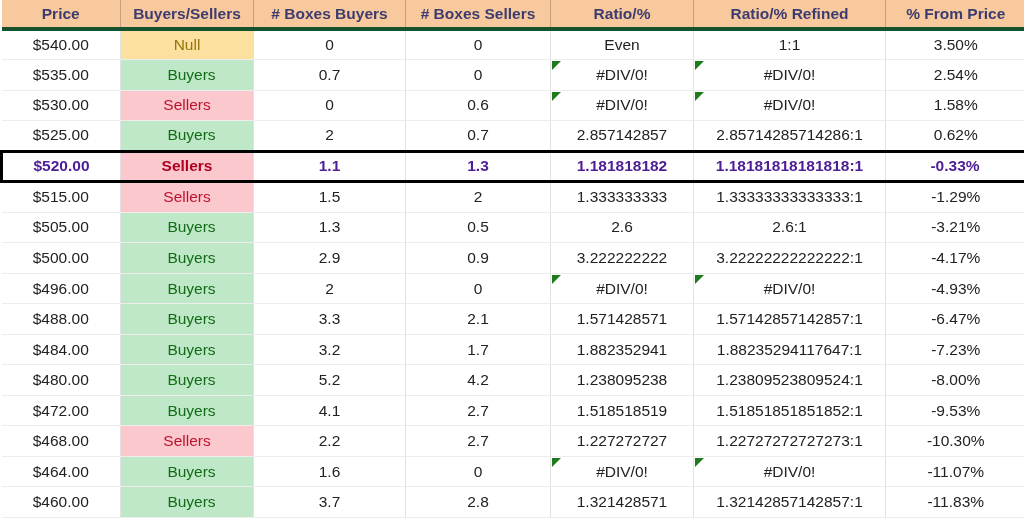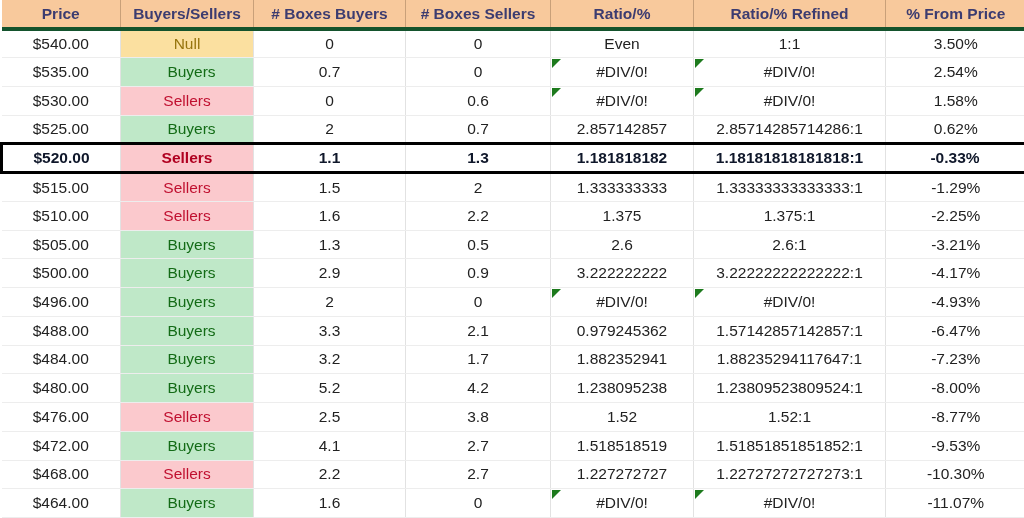--- a/index.html
+++ b/index.html
@@ -63,21 +63,21 @@
   tbody tr { height: 25.6px; }
 
   
   td.fill-buyers  { background: #bfe8c8; color: #136b16; padding-left: 9px; }
   td.fill-sellers { background: #fbc9cd; color: #c01030; }
   td.fill-null    { background: #fbe0a0; color: #97750e; margin-left: 16px; }
 
   
   tr.row-highlight td {
     font-weight: bold;
-    color: #0f172a;
+    color: #4c1d95;
     border-top: 3px solid #000000;
     border-bottom: 3px solid #000000;
   }
   tr.row-highlight td.fill-sellers { color: #b00020; }
   tr.row-highlight td:first-child {
     border-left: 3px solid #000000;
   }
   tr.row-highlight td:last-child {
     border-right: 3px solid #000000;
   }
@@ -258,270 +258,247 @@
           </td>
           <td>
             <span class="cell-text">1.33333333333333:1</span>
           </td>
           <td>
             <span class="cell-text">-1.29%</span>
           </td>
         </tr>
         <tr>
           <td>
-            <span class="cell-text">$510.00</span>
+            <span class="cell-text">$505.00</span>
+          </td>
+          <td class="fill-buyers">
+            <span class="cell-text">Buyers</span>
+          </td>
+          <td>
+            <span class="cell-text">1.3</span>
+          </td>
+          <td>
+            <span class="cell-text">0.5</span>
+          </td>
+          <td>
+            <span class="cell-text">2.6</span>
+          </td>
+          <td>
+            <span class="cell-text">2.6:1</span>
+          </td>
+          <td>
+            <span class="cell-text">-3.21%</span>
+          </td>
+        </tr>
+        <tr>
+          <td>
+            <span class="cell-text">$500.00</span>
+          </td>
+          <td class="fill-buyers">
+            <span class="cell-text">Buyers</span>
+          </td>
+          <td>
+            <span class="cell-text">2.9</span>
+          </td>
+          <td>
+            <span class="cell-text">0.9</span>
+          </td>
+          <td>
+            <span class="cell-text">3.222222222</span>
+          </td>
+          <td>
+            <span class="cell-text">3.22222222222222:1</span>
+          </td>
+          <td>
+            <span class="cell-text">-4.17%</span>
+          </td>
+        </tr>
+        <tr>
+          <td>
+            <span class="cell-text">$496.00</span>
+          </td>
+          <td class="fill-buyers">
+            <span class="cell-text">Buyers</span>
+          </td>
+          <td>
+            <span class="cell-text">2</span>
+          </td>
+          <td>
+            <span class="cell-text">0</span>
+          </td>
+          <td>
+            <span class="err-flag"></span>
+            <span class="cell-text">#DIV/0!</span>
+          </td>
+          <td>
+            <span class="err-flag"></span>
+            <span class="cell-text">#DIV/0!</span>
+          </td>
+          <td>
+            <span class="cell-text">-4.93%</span>
+          </td>
+        </tr>
+        <tr>
+          <td>
+            <span class="cell-text">$488.00</span>
+          </td>
+          <td class="fill-buyers">
+            <span class="cell-text">Buyers</span>
+          </td>
+          <td>
+            <span class="cell-text">3.3</span>
+          </td>
+          <td>
+            <span class="cell-text">2.1</span>
+          </td>
+          <td>
+            <span class="cell-text">1.571428571</span>
+          </td>
+          <td>
+            <span class="cell-text">1.57142857142857:1</span>
+          </td>
+          <td>
+            <span class="cell-text">-6.47%</span>
+          </td>
+        </tr>
+        <tr>
+          <td>
+            <span class="cell-text">$484.00</span>
+          </td>
+          <td class="fill-buyers">
+            <span class="cell-text">Buyers</span>
+          </td>
+          <td>
+            <span class="cell-text">3.2</span>
+          </td>
+          <td>
+            <span class="cell-text">1.7</span>
+          </td>
+          <td>
+            <span class="cell-text">1.882352941</span>
+          </td>
+          <td>
+            <span class="cell-text">1.88235294117647:1</span>
+          </td>
+          <td>
+            <span class="cell-text">-7.23%</span>
+          </td>
+        </tr>
+        <tr>
+          <td>
+            <span class="cell-text">$480.00</span>
+          </td>
+          <td class="fill-buyers">
+            <span class="cell-text">Buyers</span>
+          </td>
+          <td>
+            <span class="cell-text">5.2</span>
+          </td>
+          <td>
+            <span class="cell-text">4.2</span>
+          </td>
+          <td>
+            <span class="cell-text">1.238095238</span>
+          </td>
+          <td>
+            <span class="cell-text">1.23809523809524:1</span>
+          </td>
+          <td>
+            <span class="cell-text">-8.00%</span>
+          </td>
+        </tr>
+        <tr>
+          <td>
+            <span class="cell-text">$472.00</span>
+          </td>
+          <td class="fill-buyers">
+            <span class="cell-text">Buyers</span>
+          </td>
+          <td>
+            <span class="cell-text">4.1</span>
+          </td>
+          <td>
+            <span class="cell-text">2.7</span>
+          </td>
+          <td>
+            <span class="cell-text">1.518518519</span>
+          </td>
+          <td>
+            <span class="cell-text">1.51851851851852:1</span>
+          </td>
+          <td>
+            <span class="cell-text">-9.53%</span>
+          </td>
+        </tr>
+        <tr>
+          <td>
+            <span class="cell-text">$468.00</span>
           </td>
           <td class="fill-sellers">
             <span class="cell-text">Sellers</span>
           </td>
           <td>
+            <span class="cell-text">2.2</span>
+          </td>
+          <td>
+            <span class="cell-text">2.7</span>
+          </td>
+          <td>
+            <span class="cell-text">1.227272727</span>
+          </td>
+          <td>
+            <span class="cell-text">1.22727272727273:1</span>
+          </td>
+          <td>
+            <span class="cell-text">-10.30%</span>
+          </td>
+        </tr>
+        <tr>
+          <td>
+            <span class="cell-text">$464.00</span>
+          </td>
+          <td class="fill-buyers">
+            <span class="cell-text">Buyers</span>
+          </td>
+          <td>
             <span class="cell-text">1.6</span>
           </td>
           <td>
-            <span class="cell-text">2.2</span>
-          </td>
-          <td>
-            <span class="cell-text">1.375</span>
-          </td>
-          <td>
-            <span class="cell-text">1.375:1</span>
-          </td>
-          <td>
-            <span class="cell-text">-2.25%</span>
-          </td>
-        </tr>
-        <tr>
-          <td>
-            <span class="cell-text">$505.00</span>
-          </td>
-          <td class="fill-buyers">
-            <span class="cell-text">Buyers</span>
-          </td>
-          <td>
-            <span class="cell-text">1.3</span>
-          </td>
-          <td>
-            <span class="cell-text">0.5</span>
-          </td>
-          <td>
-            <span class="cell-text">2.6</span>
-          </td>
-          <td>
-            <span class="cell-text">2.6:1</span>
-          </td>
-          <td>
-            <span class="cell-text">-3.21%</span>
-          </td>
-        </tr>
-        <tr>
-          <td>
-            <span class="cell-text">$500.00</span>
-          </td>
-          <td class="fill-buyers">
-            <span class="cell-text">Buyers</span>
-          </td>
-          <td>
-            <span class="cell-text">2.9</span>
-          </td>
-          <td>
-            <span class="cell-text">0.9</span>
-          </td>
-          <td>
-            <span class="cell-text">3.222222222</span>
-          </td>
-          <td>
-            <span class="cell-text">3.22222222222222:1</span>
-          </td>
-          <td>
-            <span class="cell-text">-4.17%</span>
-          </td>
-        </tr>
-        <tr>
-          <td>
-            <span class="cell-text">$496.00</span>
-          </td>
-          <td class="fill-buyers">
-            <span class="cell-text">Buyers</span>
-          </td>
-          <td>
-            <span class="cell-text">2</span>
-          </td>
-          <td>
             <span class="cell-text">0</span>
           </td>
           <td>
             <span class="err-flag"></span>
             <span class="cell-text">#DIV/0!</span>
           </td>
           <td>
             <span class="err-flag"></span>
             <span class="cell-text">#DIV/0!</span>
           </td>
           <td>
-            <span class="cell-text">-4.93%</span>
-          </td>
-        </tr>
-        <tr>
-          <td>
-            <span class="cell-text">$488.00</span>
-          </td>
-          <td class="fill-buyers">
-            <span class="cell-text">Buyers</span>
-          </td>
-          <td>
-            <span class="cell-text">3.3</span>
-          </td>
-          <td>
-            <span class="cell-text">2.1</span>
-          </td>
-          <td>
-            <span class="cell-text">0.979245362</span>
-          </td>
-          <td>
-            <span class="cell-text">1.57142857142857:1</span>
-          </td>
-          <td>
-            <span class="cell-text">-6.47%</span>
-          </td>
-        </tr>
-        <tr>
-          <td>
-            <span class="cell-text">$484.00</span>
-          </td>
-          <td class="fill-buyers">
-            <span class="cell-text">Buyers</span>
-          </td>
-          <td>
-            <span class="cell-text">3.2</span>
-          </td>
-          <td>
-            <span class="cell-text">1.7</span>
-          </td>
-          <td>
-            <span class="cell-text">1.882352941</span>
-          </td>
-          <td>
-            <span class="cell-text">1.88235294117647:1</span>
-          </td>
-          <td>
-            <span class="cell-text">-7.23%</span>
-          </td>
-        </tr>
-        <tr>
-          <td>
-            <span class="cell-text">$480.00</span>
-          </td>
-          <td class="fill-buyers">
-            <span class="cell-text">Buyers</span>
-          </td>
-          <td>
-            <span class="cell-text">5.2</span>
-          </td>
-          <td>
-            <span class="cell-text">4.2</span>
-          </td>
-          <td>
-            <span class="cell-text">1.238095238</span>
-          </td>
-          <td>
-            <span class="cell-text">1.23809523809524:1</span>
-          </td>
-          <td>
-            <span class="cell-text">-8.00%</span>
-          </td>
-        </tr>
-        <tr>
-          <td>
-            <span class="cell-text">$476.00</span>
-          </td>
-          <td class="fill-sellers">
-            <span class="cell-text">Sellers</span>
-          </td>
-          <td>
-            <span class="cell-text">2.5</span>
-          </td>
-          <td>
-            <span class="cell-text">3.8</span>
-          </td>
-          <td>
-            <span class="cell-text">1.52</span>
-          </td>
-          <td>
-            <span class="cell-text">1.52:1</span>
-          </td>
-          <td>
-            <span class="cell-text">-8.77%</span>
-          </td>
-        </tr>
-        <tr>
-          <td>
-            <span class="cell-text">$472.00</span>
-          </td>
-          <td class="fill-buyers">
-            <span class="cell-text">Buyers</span>
-          </td>
-          <td>
-            <span class="cell-text">4.1</span>
-          </td>
-          <td>
-            <span class="cell-text">2.7</span>
-          </td>
-          <td>
-            <span class="cell-text">1.518518519</span>
-          </td>
-          <td>
-            <span class="cell-text">1.51851851851852:1</span>
-          </td>
-          <td>
-            <span class="cell-text">-9.53%</span>
-          </td>
-        </tr>
-        <tr>
-          <td>
-            <span class="cell-text">$468.00</span>
-          </td>
-          <td class="fill-sellers">
-            <span class="cell-text">Sellers</span>
-          </td>
-          <td>
-            <span class="cell-text">2.2</span>
-          </td>
-          <td>
-            <span class="cell-text">2.7</span>
-          </td>
-          <td>
-            <span class="cell-text">1.227272727</span>
-          </td>
-          <td>
-            <span class="cell-text">1.22727272727273:1</span>
-          </td>
-          <td>
-            <span class="cell-text">-10.30%</span>
-          </td>
-        </tr>
-        <tr>
-          <td>
-            <span class="cell-text">$464.00</span>
-          </td>
-          <td class="fill-buyers">
-            <span class="cell-text">Buyers</span>
-          </td>
-          <td>
-            <span class="cell-text">1.6</span>
-          </td>
-          <td>
-            <span class="cell-text">0</span>
-          </td>
-          <td>
-            <span class="err-flag"></span>
-            <span class="cell-text">#DIV/0!</span>
-          </td>
-          <td>
-            <span class="err-flag"></span>
-            <span class="cell-text">#DIV/0!</span>
-          </td>
-          <td>
             <span class="cell-text">-11.07%</span>
+          </td>
+        </tr>
+        <tr>
+          <td>
+            <span class="cell-text">$460.00</span>
+          </td>
+          <td class="fill-buyers">
+            <span class="cell-text">Buyers</span>
+          </td>
+          <td>
+            <span class="cell-text">3.7</span>
+          </td>
+          <td>
+            <span class="cell-text">2.8</span>
+          </td>
+          <td>
+            <span class="cell-text">1.321428571</span>
+          </td>
+          <td>
+            <span class="cell-text">1.32142857142857:1</span>
+          </td>
+          <td>
+            <span class="cell-text">-11.83%</span>
           </td>
         </tr>
       </tbody>
   </table>
 </div>
 
 </body></html>

